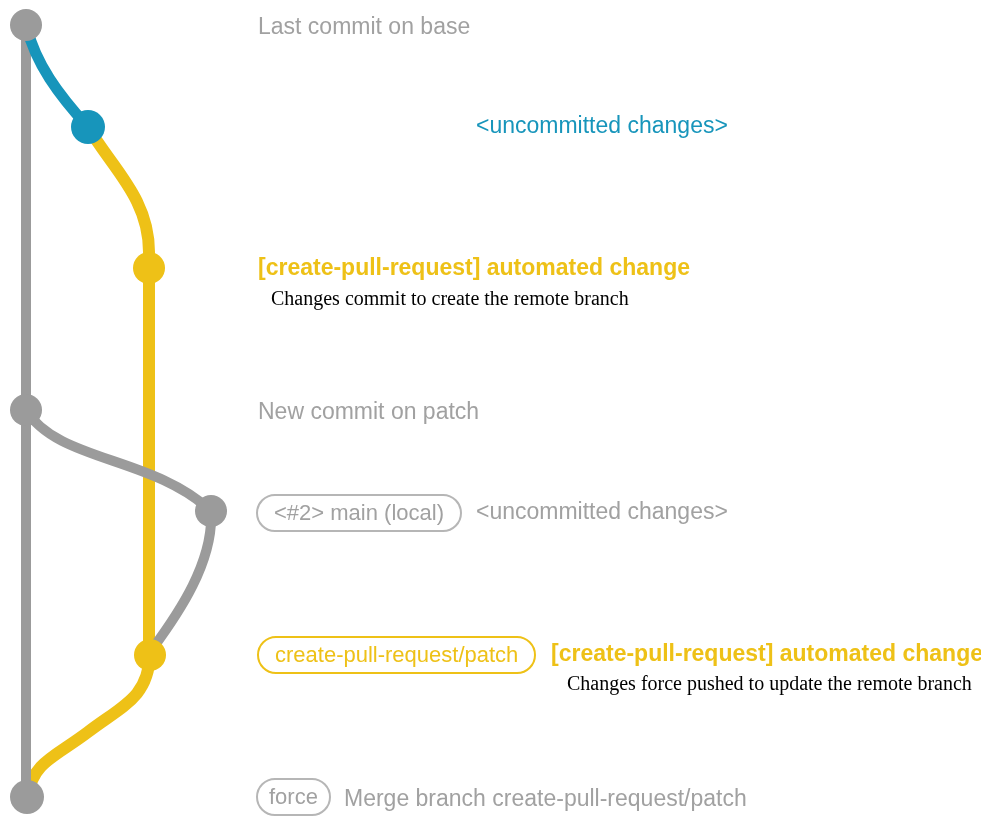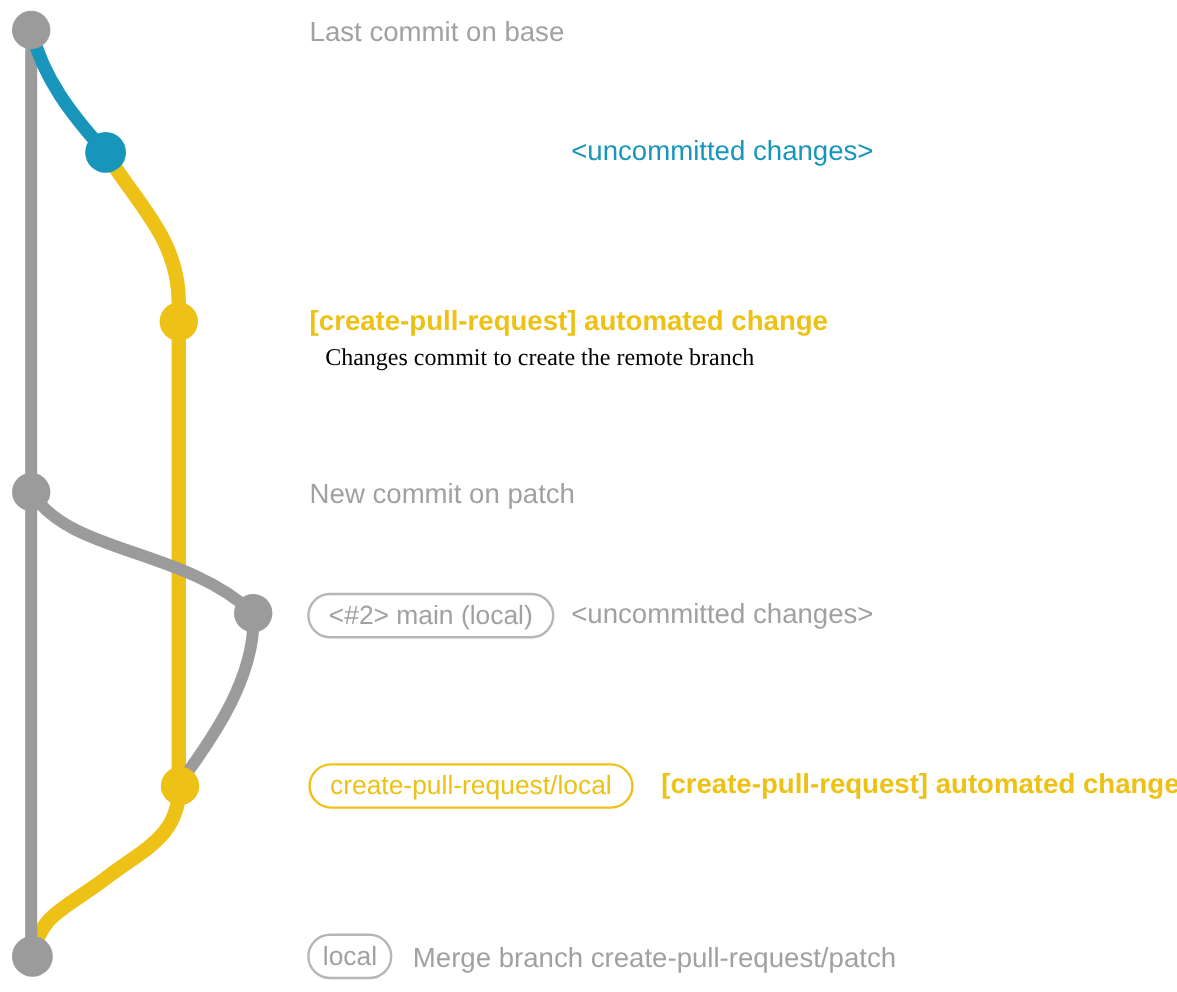--- a/index.html
+++ b/index.html
@@ -82,19 +82,20 @@
   <div class="label teal-label" style="left:476px;top:112px">&lt;uncommitted changes&gt;</div>
 
   <div class="label gold-label" style="left:258px;top:254px">[create-pull-request] automated change</div>
   <div class="desc" style="left:271px;top:287px">Changes commit to create the remote branch</div>
 
   <div class="label gray-label" style="left:258px;top:398px">New commit on patch</div>
 
   <span class="badge grayb" style="left:256px;top:494px">&lt;#2&gt; main (local)</span>
   <div class="label gray-label" style="left:476px;top:498px">&lt;uncommitted changes&gt;</div>
 
-  <span class="badge gold" style="left:257px;top:636px">create-pull-request/local</span>
+  <span class="badge gold" style="left:257px;top:636px">create-pull-request/patch</span>
   <div class="label gold-label" style="left:551px;top:640px">[create-pull-request] automated change</div>
+  <div class="desc" style="left:567px;top:672px">Changes force pushed to update the remote branch</div>
 
-  <span class="badge grayb main-badge" style="left:256px;top:778px">local</span>
+  <span class="badge grayb main-badge" style="left:256px;top:778px">force</span>
   <div class="label gray-label" style="left:344px;top:785px">Merge branch create-pull-request/patch</div>
 
 </div>
 
 </body></html>

